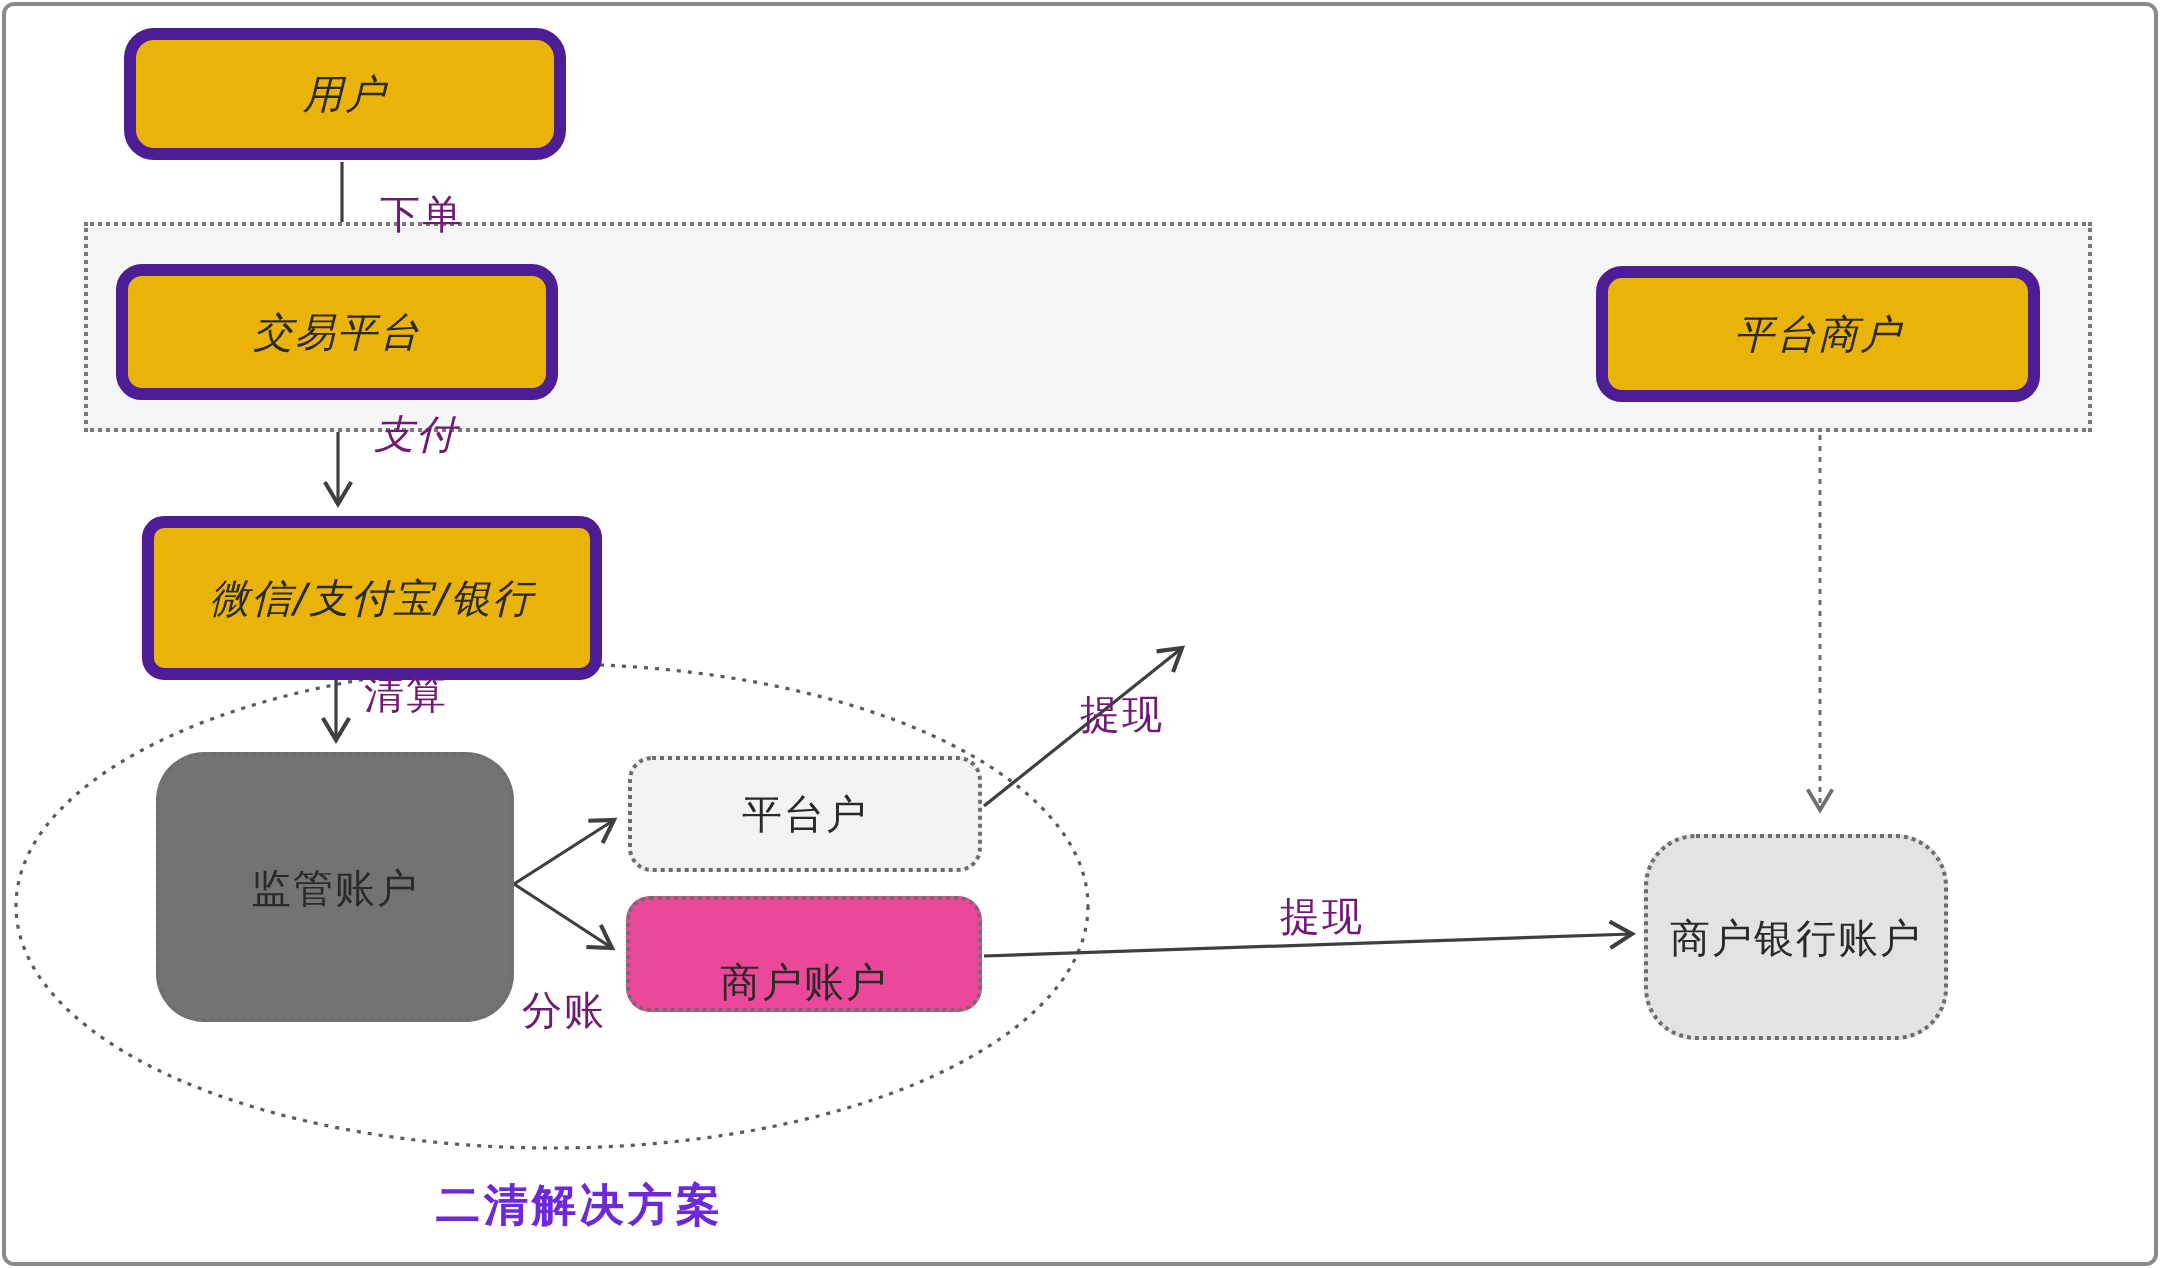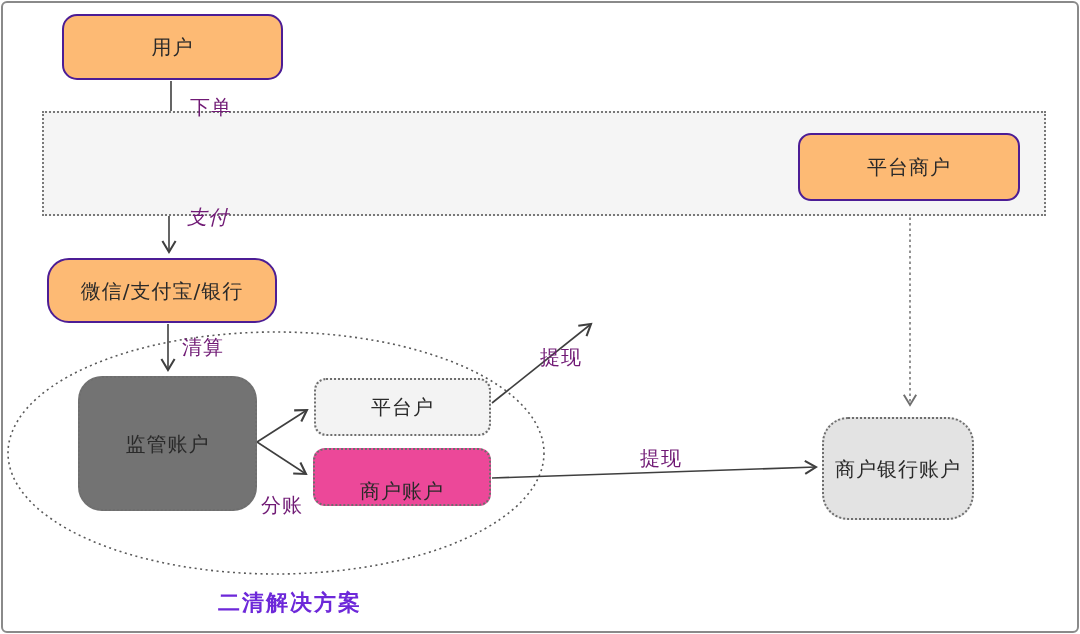--- a/index.html
+++ b/index.html
@@ -11,30 +11,30 @@
   .frame{
     position:absolute;left:1px;top:1px;right:1px;bottom:1px;
     border:2px solid #8a8a8a;border-radius:6px;pointer-events:none;
   }
   .edges{position:absolute;left:0;top:0;width:1080px;height:634px;}
   .node{
     position:absolute;display:flex;align-items:center;justify-content:center;
     text-align:center;font-size:20px;letter-spacing:1px;line-height:1.3;
     box-sizing:border-box;
   }
-  .solid-box{background:#fdba74;border:2px solid #4c1d95;border-radius:13px;}
+  .solid-box{background:#eab308;border:6px solid #4c1d95;border-radius:13px;font-style:italic;}
   .dotted-box{border:2px dotted #6e6e6e;}
   .dotted-region{
     position:absolute;left:42px;top:111px;width:1004px;height:105px;
     background:#f5f5f5;border:2px dotted #787878;box-sizing:border-box;
   }
   .node-user{left:62px;top:14px;width:221px;height:66px;border-radius:15px;}
   .node-trading{left:58px;top:132px;width:221px;height:68px;}
   .node-merchant{left:798px;top:133px;width:222px;height:68px;}
-  .node-channels{left:47px;top:258px;width:230px;height:65px;border-radius:22px;}
+  .node-channels{left:71px;top:258px;width:230px;height:82px;border-radius:11px;}
   .node-supervised{left:78px;top:376px;width:179px;height:135px;background:#737373;border-radius:24px;}
   .node-platform-sub{left:314px;top:378px;width:177px;height:58px;background:#f3f3f3;border-radius:12px;}
   .node-merchant-sub{left:313px;top:448px;width:178px;height:58px;background:#ec4899;border-radius:12px;align-items:flex-end;}
   .node-platform-bank{left:597px;top:266px;width:175px;height:104px;background:#e3e3e3;border-radius:26px;flex-direction:column;}
   .node-merchant-bank{left:822px;top:417px;width:152px;height:103px;background:#e3e3e3;border-radius:26px;justify-content:center;}
   .edge-label{position:absolute;font-size:20px;color:#701a75;letter-spacing:1px;white-space:nowrap;}
   .lbl-place-order{left:190px;top:94px;}
   .lbl-pay{left:187px;top:204px;font-style:italic;}
   .lbl-clearing{left:182px;top:334px;}
   .lbl-split{left:261px;top:492px;}
@@ -71,20 +71,23 @@
     <line x1="492" y1="478" x2="816" y2="467" stroke="#3f3f3f" stroke-width="1.6" marker-end="url(#arrowDark)"></line>
     <line x1="910" y1="201" x2="910" y2="405" stroke="#6f6f6f" stroke-width="1.5" stroke-dasharray="2.5 3" marker-end="url(#arrowGray)"></line>
   </svg>
 
   <div class="dotted-region"></div>
 
   <div class="node solid-box node-user">
     <span>用户</span>
   </div>
 
+  <div class="node solid-box node-trading">
+    <span>交易平台</span>
+  </div>
 
   <div class="node solid-box node-merchant">
     <span>平台商户</span>
   </div>
 
   <div class="node solid-box node-channels">
     <span>微信/支付宝/银行</span>
   </div>
 
   <div class="node dotted-box node-supervised">

